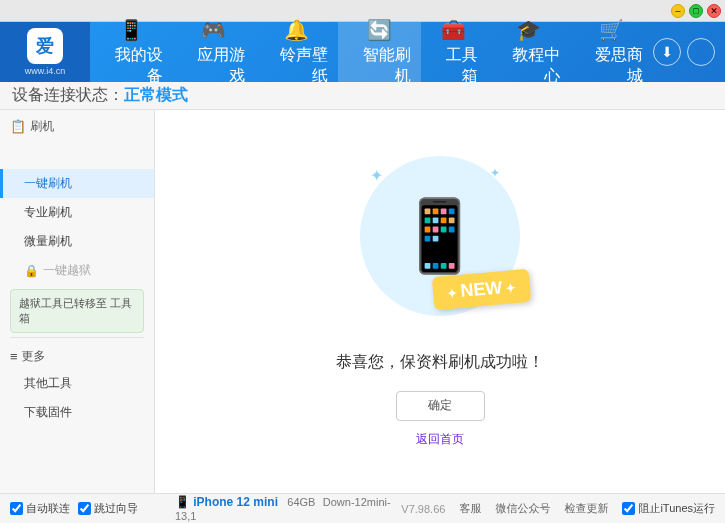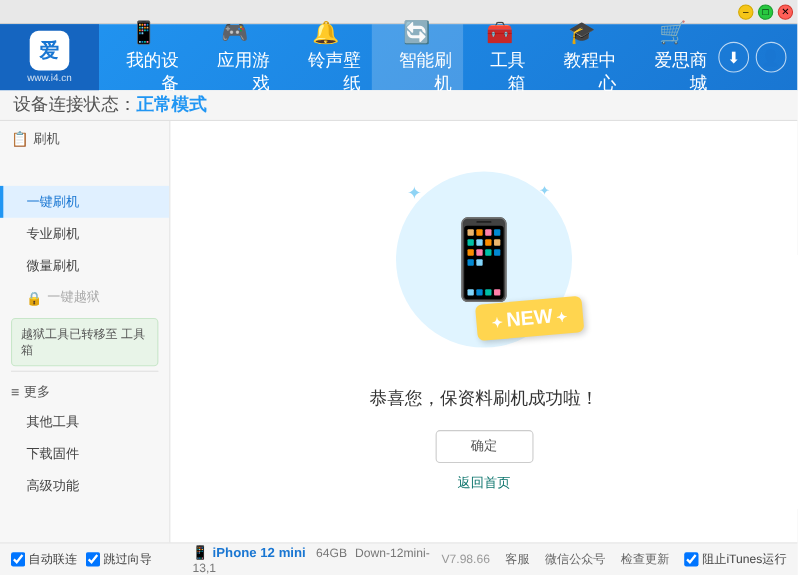--- a/index.html
+++ b/index.html
@@ -234,21 +234,21 @@
       border: 1px solid #ccc;
       background: white;
       border-radius: 4px;
       cursor: pointer;
       font-size: 12px;
       color: #555;
       margin-bottom: 10px;
     }
     .back-link {
       font-size: 12px;
-      color: #0f766e;
+      color: #6d28d9;
       cursor: pointer;
       text-decoration: none;
     }
 
     
     .bottom-bar {
       height: 30px;
       background: #f5f5f5;
       border-top: 1px solid #e0e0e0;
       display: flex;
@@ -377,23 +377,20 @@
       <div class="divider"></div>
       <div class="sidebar-section-header more-section">
         <span class="sidebar-section-icon">≡</span>
         <span>更多</span>
       </div>
       <div class="sidebar-item">
         <span>其他工具</span>
       </div>
       <div class="sidebar-item">
         <span>下载固件</span>
-      </div>
-      <div class="sidebar-item">
-        <span>高级功能</span>
       </div>
     </div>
   </div>
 
   <div class="content">
     <div class="success-illustration">
       <div class="phone-circle">
         <span class="sparkles">✦</span>
         <span class="sparkles2">✦</span>
         <div class="phone-img">📱</div>

